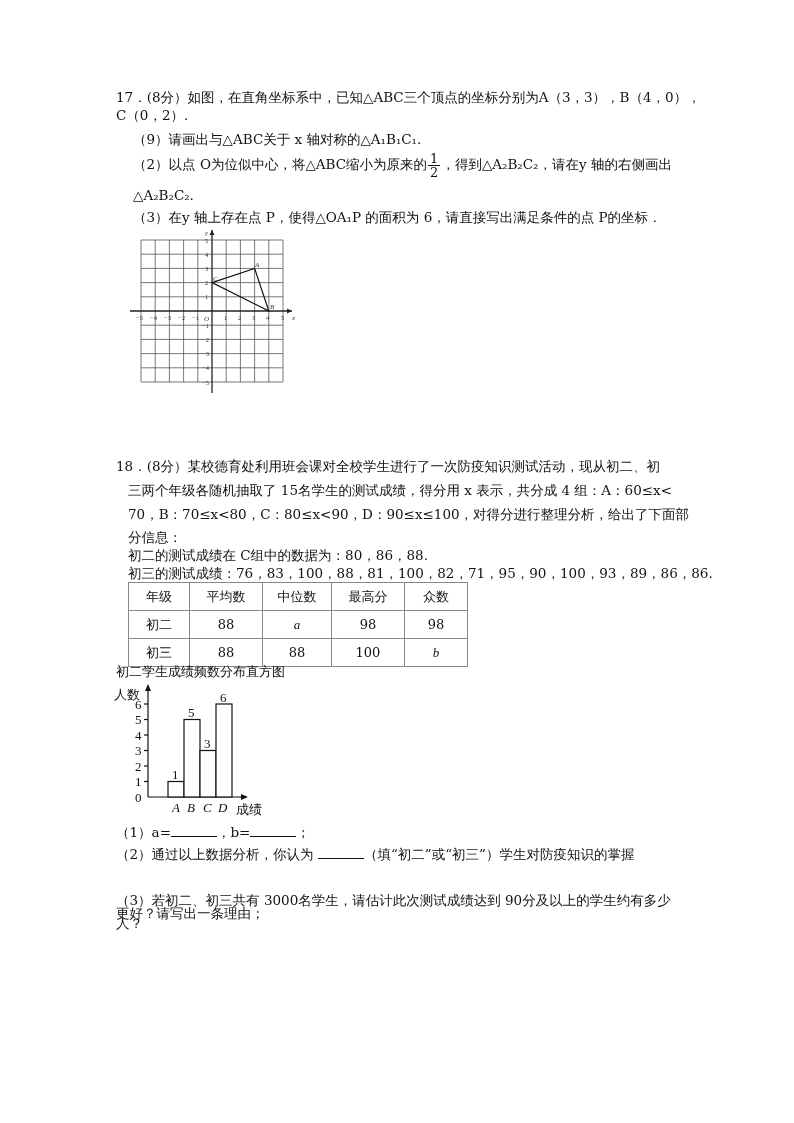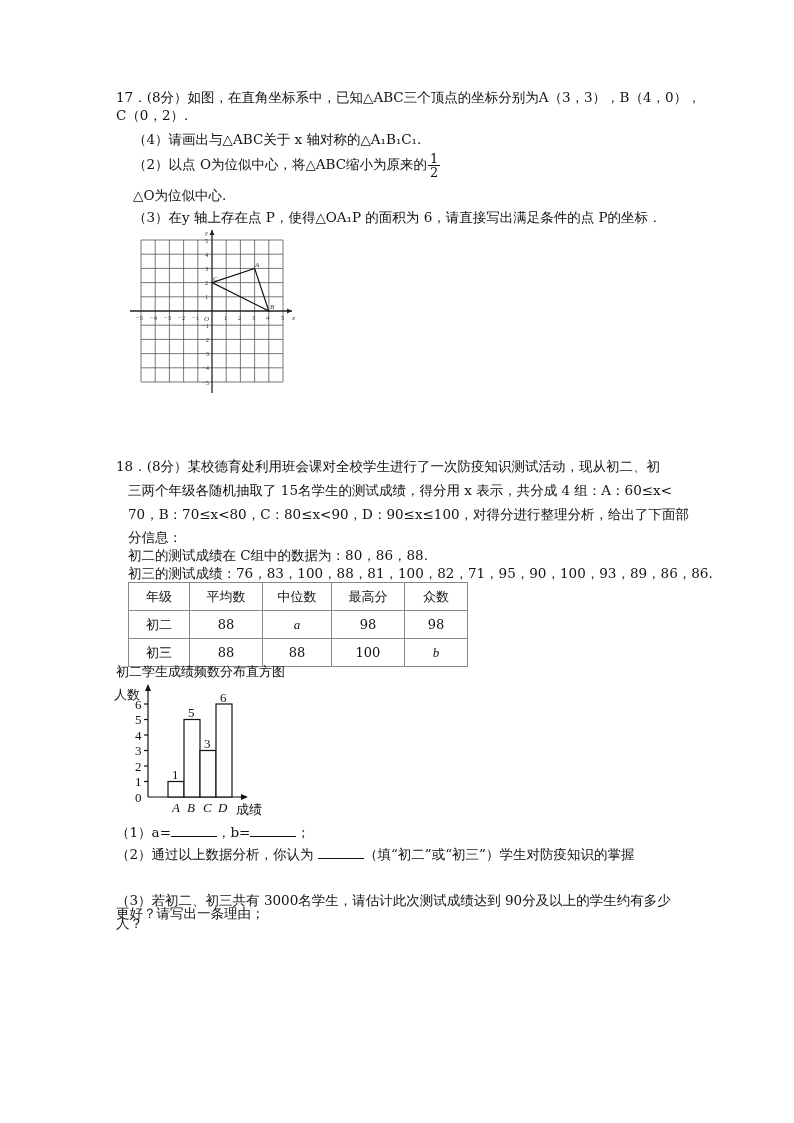--- a/index.html
+++ b/index.html
@@ -12,25 +12,25 @@
   table.stats { position:absolute; left:128px; top:582px; border-collapse:collapse; font-size:13px; }
   table.stats td { border:1px solid #888; height:23px; text-align:center; padding:2px; }
   .blank { display:inline-block; border-bottom:1px solid #111; width:46px; height:12px; vertical-align:baseline; }
   svg text { font-family:"Liberation Serif","DejaVu Serif",serif; }
 </style>
 </head>
 <body>
 
 <div class="line" style="left:116px;top:82px;margin-top:6px;">17．(8分）如图，在直角坐标系中，已知△ABC三个顶点的坐标分别为A（3，3），B（4，0），</div>
 <div class="line" style="left:116px;top:106px;">C（0，2）.</div>
-<div class="line" style="left:133px;top:130px;">（4）请画出与△ABC关于 x 轴对称的△A₁B₁C₁.</div>
+<div class="line" style="left:133px;top:130px;">（9）请画出与△ABC关于 x 轴对称的△A₁B₁C₁.</div>
 <div class="line" style="left:133px;top:152px;">
-  <span>（2）以点 O为位似中心，将△ABC缩小为原来的</span><span class="frac"><span class="num">1</span><span>2</span></span>
+  <span>（2）以点 O为位似中心，将△ABC缩小为原来的</span><span class="frac"><span class="num">1</span><span>2</span></span><span>，得到△A₂B₂C₂，请在y 轴的右侧画出</span>
 </div>
-<div class="line" style="left:133px;top:186px;">△O为位似中心.</div>
+<div class="line" style="left:133px;top:186px;">△A₂B₂C₂.</div>
 <div class="line" style="left:133px;top:208px;">（3）在y 轴上存在点 P，使得△OA₁P 的面积为 6，请直接写出满足条件的点 P的坐标．</div>
 
 <svg style="position:absolute;left:125px;top:228px;" width="175" height="172" viewBox="0 0 175 172">
   <g stroke="#555" stroke-width="0.8" fill="none">
 
     <line x1="16" y1="12" x2="16" y2="154"></line>
       <line x1="30.2" y1="12" x2="30.2" y2="154"></line>
     <line x1="44.4" y1="12" x2="44.4" y2="154"></line>
       <line x1="58.6" y1="12" x2="58.6" y2="154"></line>
     <line x1="72.8" y1="12" x2="72.8" y2="154"></line>

